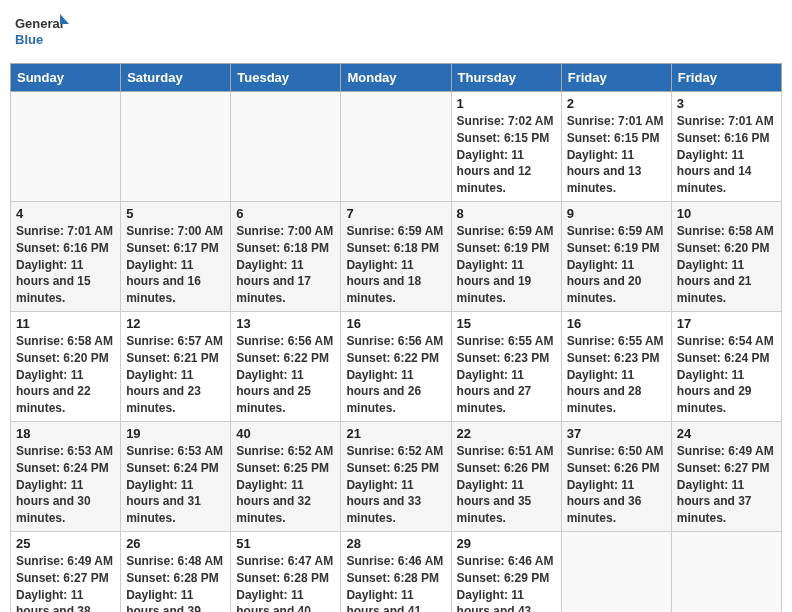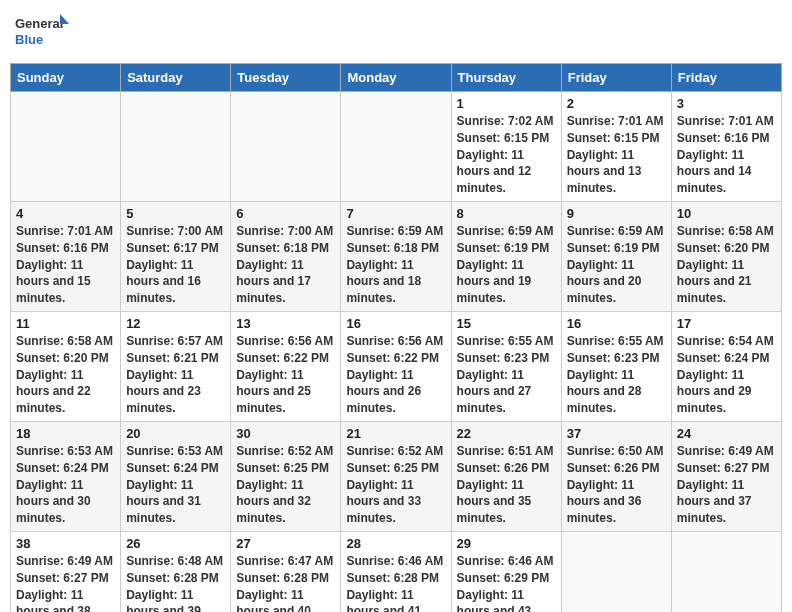--- a/index.html
+++ b/index.html
@@ -187,25 +187,25 @@
           <div class="day-number">17</div>
           <div class="day-info">Sunrise: 6:54 AM<br>Sunset: 6:24 PM<br>Daylight: 11 hours and 29 minutes.</div>
         </td>
       </tr>
       <tr>
         <td>
           <div class="day-number">18</div>
           <div class="day-info">Sunrise: 6:53 AM<br>Sunset: 6:24 PM<br>Daylight: 11 hours and 30 minutes.</div>
         </td>
         <td>
-          <div class="day-number">20</div>
+          <div class="day-number">19</div>
           <div class="day-info">Sunrise: 6:53 AM<br>Sunset: 6:24 PM<br>Daylight: 11 hours and 31 minutes.</div>
         </td>
         <td>
-          <div class="day-number">30</div>
+          <div class="day-number">40</div>
           <div class="day-info">Sunrise: 6:52 AM<br>Sunset: 6:25 PM<br>Daylight: 11 hours and 32 minutes.</div>
         </td>
         <td>
           <div class="day-number">21</div>
           <div class="day-info">Sunrise: 6:52 AM<br>Sunset: 6:25 PM<br>Daylight: 11 hours and 33 minutes.</div>
         </td>
         <td>
           <div class="day-number">22</div>
           <div class="day-info">Sunrise: 6:51 AM<br>Sunset: 6:26 PM<br>Daylight: 11 hours and 35 minutes.</div>
         </td>
@@ -213,29 +213,29 @@
           <div class="day-number">37</div>
           <div class="day-info">Sunrise: 6:50 AM<br>Sunset: 6:26 PM<br>Daylight: 11 hours and 36 minutes.</div>
         </td>
         <td>
           <div class="day-number">24</div>
           <div class="day-info">Sunrise: 6:49 AM<br>Sunset: 6:27 PM<br>Daylight: 11 hours and 37 minutes.</div>
         </td>
       </tr>
       <tr>
         <td>
-          <div class="day-number">38</div>
+          <div class="day-number">25</div>
           <div class="day-info">Sunrise: 6:49 AM<br>Sunset: 6:27 PM<br>Daylight: 11 hours and 38 minutes.</div>
         </td>
         <td>
           <div class="day-number">26</div>
           <div class="day-info">Sunrise: 6:48 AM<br>Sunset: 6:28 PM<br>Daylight: 11 hours and 39 minutes.</div>
         </td>
         <td>
-          <div class="day-number">27</div>
+          <div class="day-number">51</div>
           <div class="day-info">Sunrise: 6:47 AM<br>Sunset: 6:28 PM<br>Daylight: 11 hours and 40 minutes.</div>
         </td>
         <td>
           <div class="day-number">28</div>
           <div class="day-info">Sunrise: 6:46 AM<br>Sunset: 6:28 PM<br>Daylight: 11 hours and 41 minutes.</div>
         </td>
         <td>
           <div class="day-number">29</div>
           <div class="day-info">Sunrise: 6:46 AM<br>Sunset: 6:29 PM<br>Daylight: 11 hours and 43 minutes.</div>
         </td>

